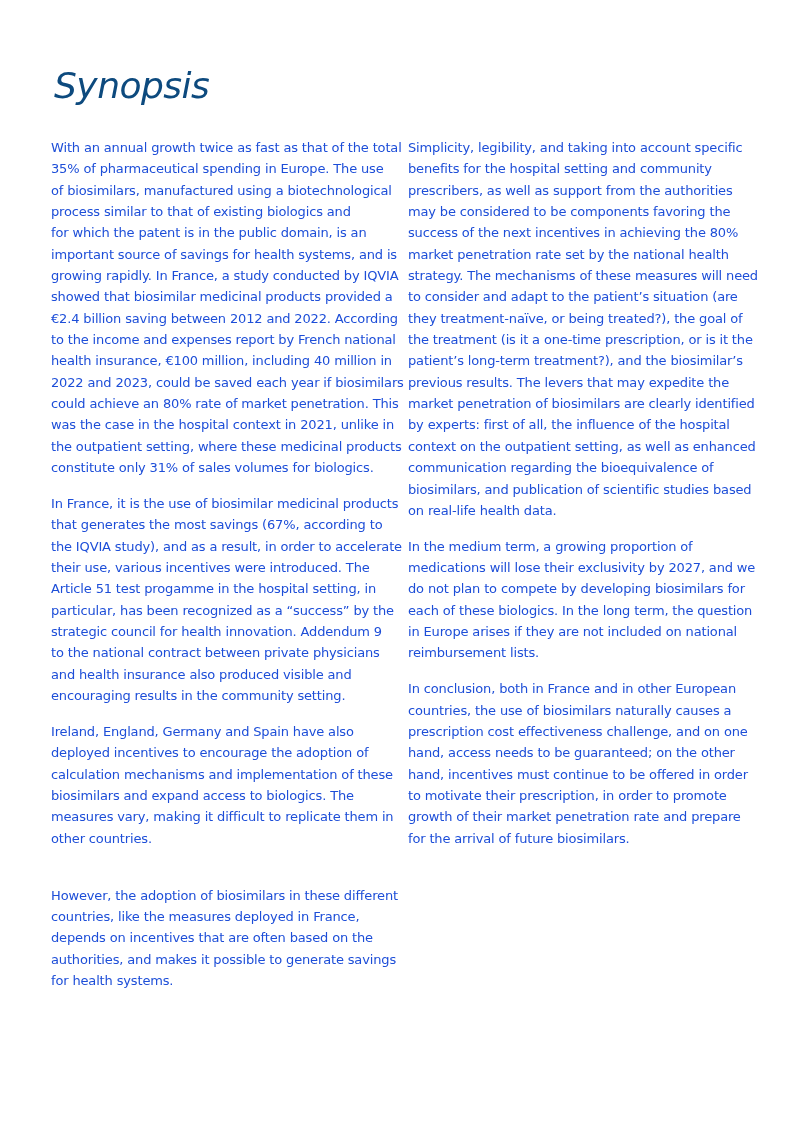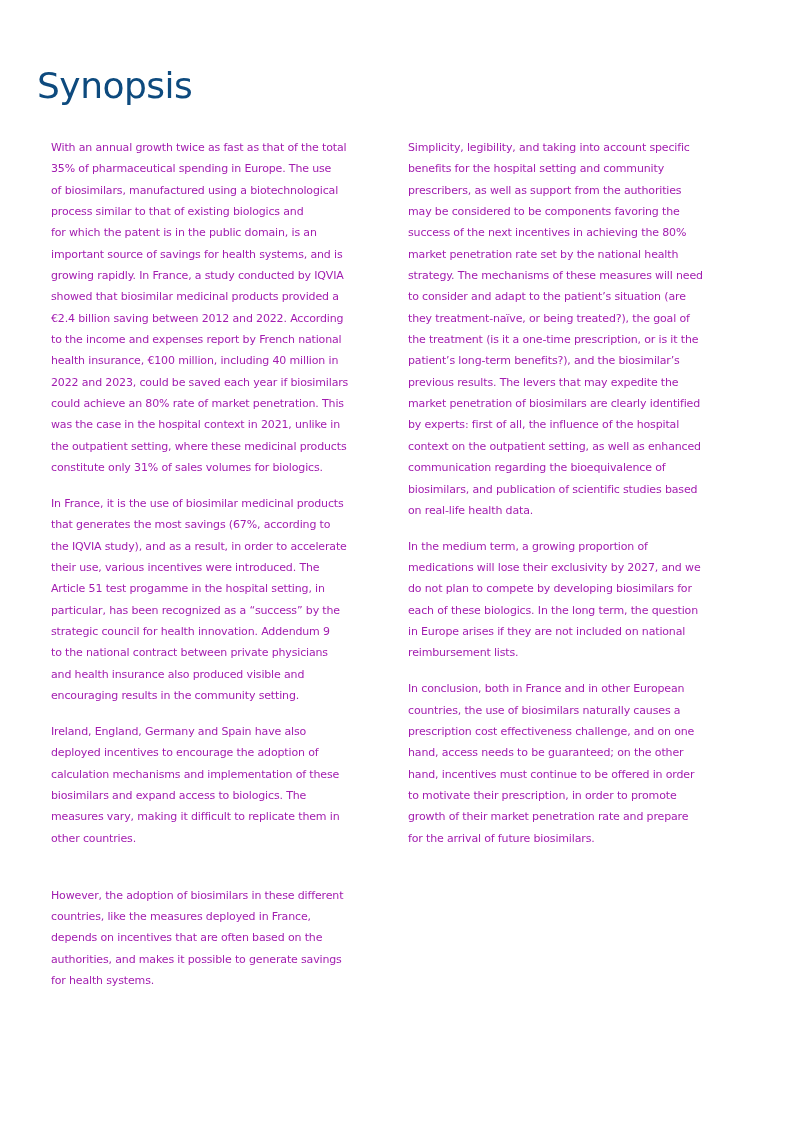--- a/index.html
+++ b/index.html
@@ -9,42 +9,43 @@
   }
   body {
     width: 793px;
     height: 1122px;
     position: relative;
     overflow: hidden;
     font-family: "DejaVu Sans", sans-serif;
   }
   .page-title {
     position: absolute;
-    left: 37px;
+    left: 54px;
     top: 62px;
     margin: 0;
     font-family: "DejaVu Sans", sans-serif;
     font-weight: normal;
     font-size: 36px;
     line-height: 48px;
     color: #0d4a7e;
     letter-spacing: -0.5px;
+    font-style: italic;
   }
   .column {
     position: absolute;
     top: 137px;
     width: 336px;
   }
   .col-left { left: 51px; }
   .col-right { left: 408px; width: 334px; }
   .para {
     margin: 0;
-    font-size: 11px;
+    font-size: 13px;
     line-height: 21.35px;
-    color: #a21caf;
+    color: #1d4ed8;
     letter-spacing: -0.15px;
   }
   .para .ln {
     display: block;
     white-space: nowrap;
   }
   .gap-std { height: 14.5px; }
   .gap-big { height: 35.5px; }
 </style>
 </head>
@@ -108,21 +109,21 @@
     <span class="ln">Simplicity, legibility, and taking into account specific</span>
     <span class="ln">benefits for the hospital setting and community</span>
     <span class="ln">prescribers, as well as support from the authorities</span>
     <span class="ln">may be considered to be components favoring the</span>
     <span class="ln">success of the next incentives in achieving the 80%</span>
     <span class="ln">market penetration rate set by the national health</span>
     <span class="ln">strategy. The mechanisms of these measures will need</span>
     <span class="ln">to consider and adapt to the patient’s situation (are</span>
     <span class="ln">they treatment-naïve, or being treated?), the goal of</span>
     <span class="ln">the treatment (is it a one-time prescription, or is it the</span>
-    <span class="ln">patient’s long-term benefits?), and the biosimilar’s</span>
+    <span class="ln">patient’s long-term treatment?), and the biosimilar’s</span>
     <span class="ln">previous results. The levers that may expedite the</span>
     <span class="ln">market penetration of biosimilars are clearly identified</span>
     <span class="ln">by experts: first of all, the influence of the hospital</span>
     <span class="ln">context on the outpatient setting, as well as enhanced</span>
     <span class="ln">communication regarding the bioequivalence of</span>
     <span class="ln">biosimilars, and publication of scientific studies based</span>
     <span class="ln">on real-life health data.</span>
   </p>
   <div class="gap-std"></div>
   <p class="para">

